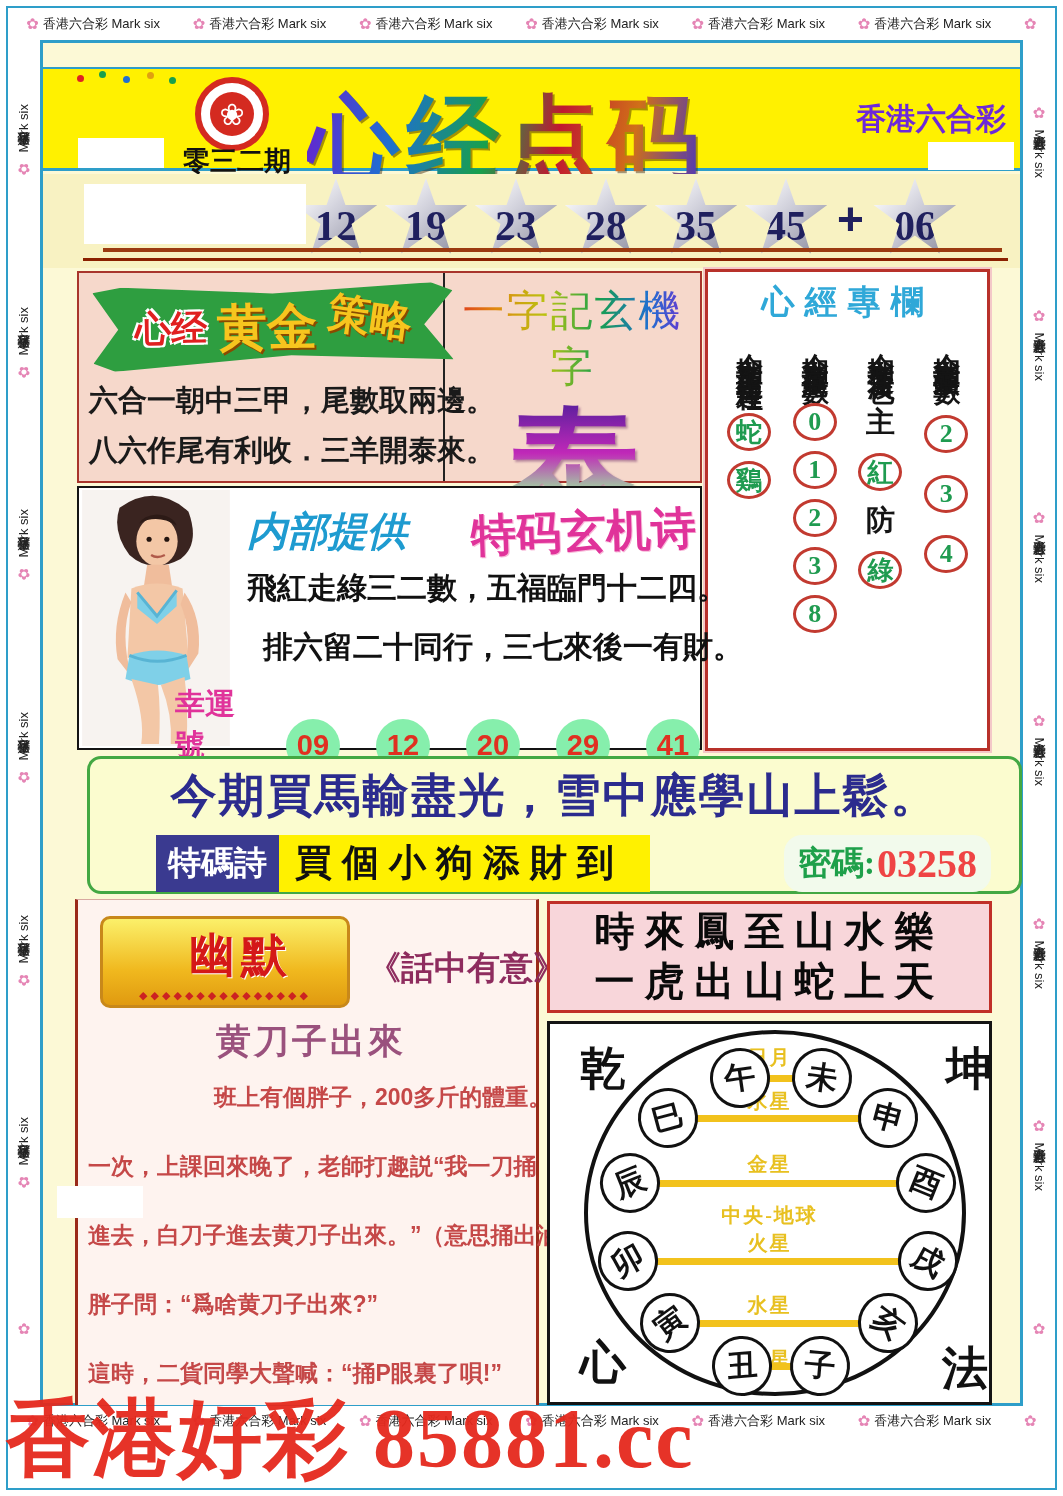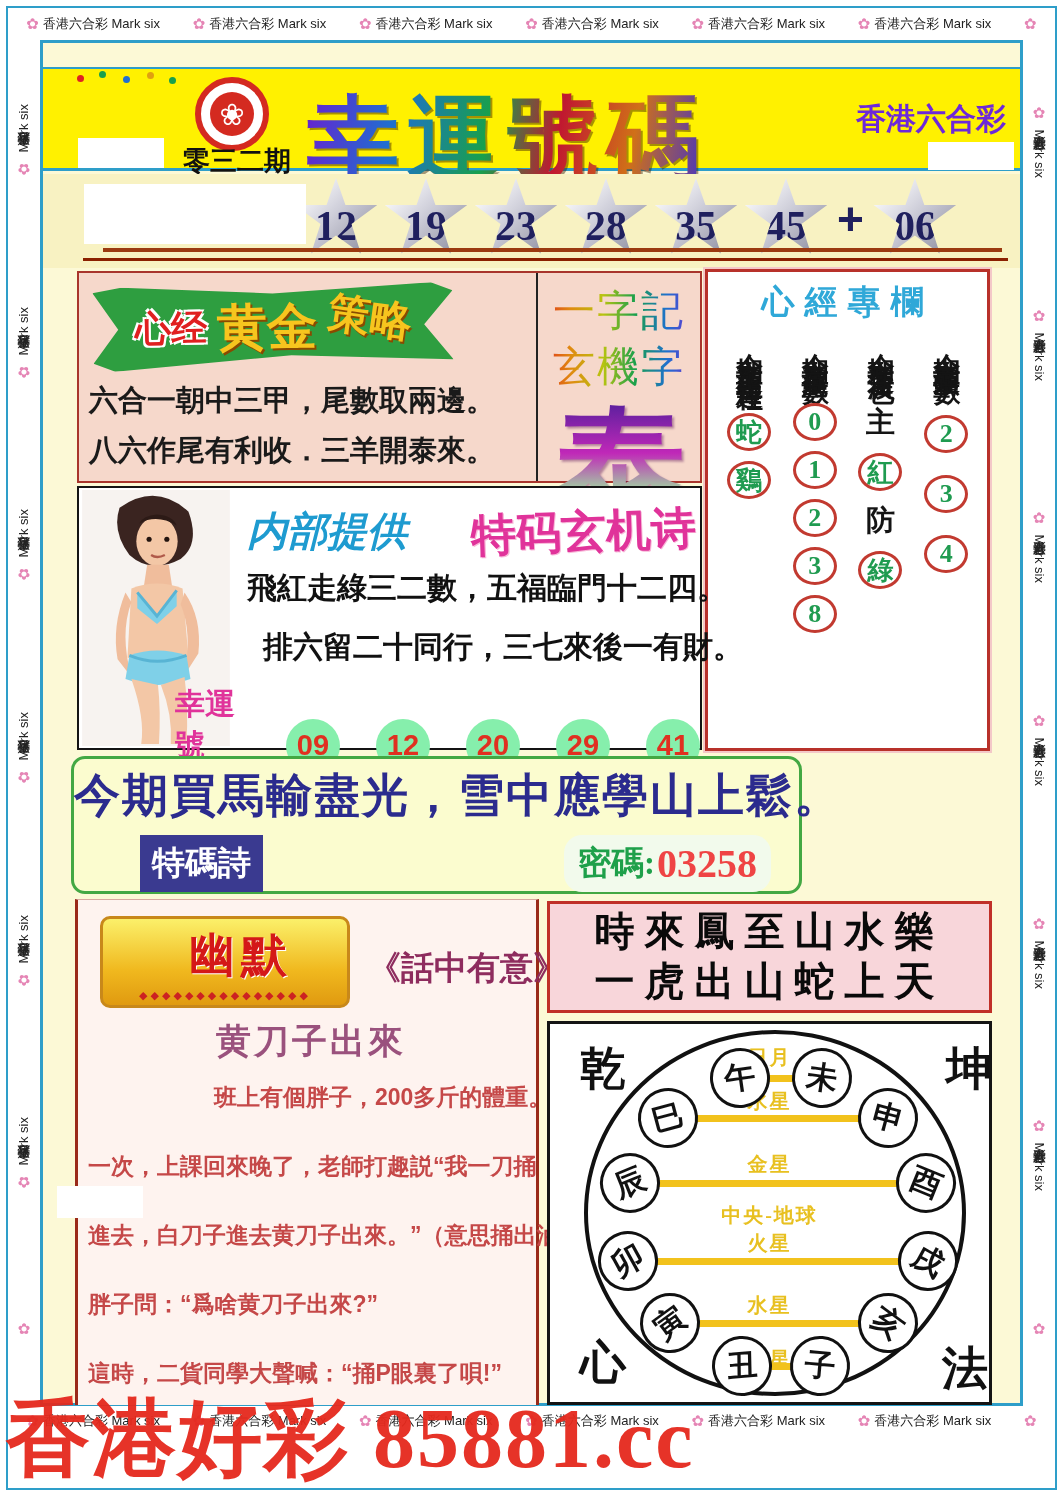--- a/index.html
+++ b/index.html
@@ -53,21 +53,21 @@
         clip-path:polygon(50% 0%,61% 33%,98% 33%,68% 56%,79% 92%,50% 70%,21% 92%,32% 56%,2% 33%,39% 33%);
         background:linear-gradient(135deg,#ffffff 10%,#cfcfda 45%,#8f8fa0 90%);}
   .star span{position:absolute;left:0;right:0;top:24px;text-align:center;
              font-size:42px;font-weight:800;color:#20205E;font-family:"Liberation Serif",serif;}
   .plus-sign{font-size:46px;font-weight:800;color:#20205E;padding:0 4px;}
   .rule1{left:60px;right:18px;bottom:16px;height:4px;background:#9B3A10;}
   .rule2{left:40px;right:12px;bottom:7px;height:3px;background:#8B2000;}
   
   .strategy-panel{left:34px;top:228px;width:625px;height:212px;background:var(--panel-pink);
                   border:2px solid #A8352C;display:flex;}
-  .strat-left{width:459px;height:100%;position:relative;border-right:2px solid #222;}
+  .strat-left{width:366px;height:100%;position:relative;border-right:2px solid #222;}
   .ribbon{position:absolute;left:14px;top:12px;width:360px;height:84px;background:#2E9E40;
           clip-path:polygon(0 6%,8% 0,50% 10%,94% 0,100% 10%,92% 50%,100% 92%,55% 84%,6% 100%,0 90%,7% 50%);
           display:flex;align-items:center;justify-content:center;gap:10px;transform:rotate(-1deg);}
   .ribbon .tag{color:#E02020;font-size:36px;font-weight:900;text-shadow:2px 2px 0 #fff,-2px -2px 0 #fff,2px -2px 0 #fff,-2px 2px 0 #fff;}
   .ribbon .gold1{color:#F7C51E;font-size:50px;font-weight:900;font-family:"Liberation Serif",serif;text-shadow:2px 2px 0 #8a4a00;}
   .ribbon .gold2{color:#F7C51E;font-size:42px;font-weight:900;font-family:"Liberation Serif",serif;
                  transform:rotate(9deg) translateY(-8px);text-shadow:2px 2px 0 #8a4a00;}
   .strat-lines{position:absolute;left:10px;top:108px;right:6px;}
   .strat-lines p{font-family:"Liberation Serif",serif;font-size:29px;font-weight:700;color:#1a1a1a;
                  margin-bottom:10px;white-space:nowrap;}
@@ -103,21 +103,21 @@
              font-family:"Liberation Serif",serif;text-shadow:1px 1px 0 #f8b8d8;}
   .tip-lines{left:168px;top:80px;right:8px;}
   .tip-lines p{font-family:"Liberation Serif",serif;font-size:30px;font-weight:700;color:#111;
                margin-bottom:18px;white-space:nowrap;}
   .tip-lines p:nth-child(2){padding-left:16px;}
   .lucky-row{left:96px;top:196px;display:flex;align-items:center;gap:34px;}
   .lucky-label{font-size:30px;font-weight:900;color:#E0339A;font-family:"Liberation Serif",serif;}
   .lucky{width:54px;height:54px;border-radius:50%;background:#86efac;color:#E03020;
          font-weight:800;font-size:29px;display:flex;align-items:center;justify-content:center;}
   
-  .couplet-box{left:28px;top:713px;width:731px;height:138px;background:#FBFCCF;
+  .couplet-box{left:44px;top:713px;width:935px;height:138px;background:#FBFCCF;
                border:3px solid var(--green-border);border-radius:14px;}
   .couplet-line{text-align:center;margin-top:6px;font-size:46px;font-weight:800;color:var(--navy);
                 font-family:"Liberation Serif",serif;letter-spacing:2px;white-space:nowrap;}
   .couplet-row{display:flex;margin:8px 28px 0 66px;}
   .couplet-tag{background:#3A3A90;color:#fff;font-size:33px;font-weight:800;padding:6px 12px;
                font-family:"Liberation Serif",serif;}
   .couplet-verse{background:#FFF100;color:#111;font-size:37px;font-weight:800;padding:3px 26px 3px 16px;
                  font-family:"Liberation Serif",serif;letter-spacing:10px;white-space:nowrap;}
   .pass-wrap{margin-left:auto;background:#F2FAEC;border-radius:18px;padding:2px 14px;display:flex;align-items:center;gap:2px;}
   .pass-label{color:#1FA04A;font-size:33px;font-weight:800;font-family:"Liberation Serif",serif;}
@@ -275,21 +275,21 @@
       <span class="dot" style="left:4px;top:2px;background:#E02222;"></span>
       <span class="dot" style="left:26px;top:-2px;background:#18a04c;"></span>
       <span class="dot" style="left:50px;top:3px;background:#1f6fd0;"></span>
       <span class="dot" style="left:74px;top:-1px;background:#E0A010;"></span>
       <span class="dot" style="left:96px;top:4px;background:#18a04c;"></span>
     </div>
     <div class="abs emblem">
         <div class="emblem-core">❀</div>
       </div>
     <div class="abs issue">零三二期</div>
-    <h1 class="abs main-title">幸運號碼</h1>
+    <h1 class="abs main-title">心经点码</h1>
     <div class="abs brand">香港六合彩</div>
   </div>
 
   <div class="abs numbers-band">
     <div class="abs stars-row" id="stars-row">
         <div class="star">
           <span>12</span>
         </div>
         <div class="star">
           <span>19</span>
@@ -400,20 +400,21 @@
           <span class="lucky">29</span>
           <span class="lucky">41</span>
         </span>
     </div>
   </div>
 
   <div class="abs couplet-box">
     <div class="couplet-line">今期買馬輸盡光，雪中應學山上鬆。</div>
     <div class="couplet-row">
       <span class="couplet-tag">特碼詩</span>
+      <span class="couplet-verse">買個小狗添財到</span>
       <span class="pass-wrap">
         <span class="pass-label">密碼:</span>
         <span class="pass-value">03258</span>
       </span>
     </div>
   </div>
 
   <div class="abs humor-box">
     <div class="abs humor-badge">
       <div class="t">幽默</div>

